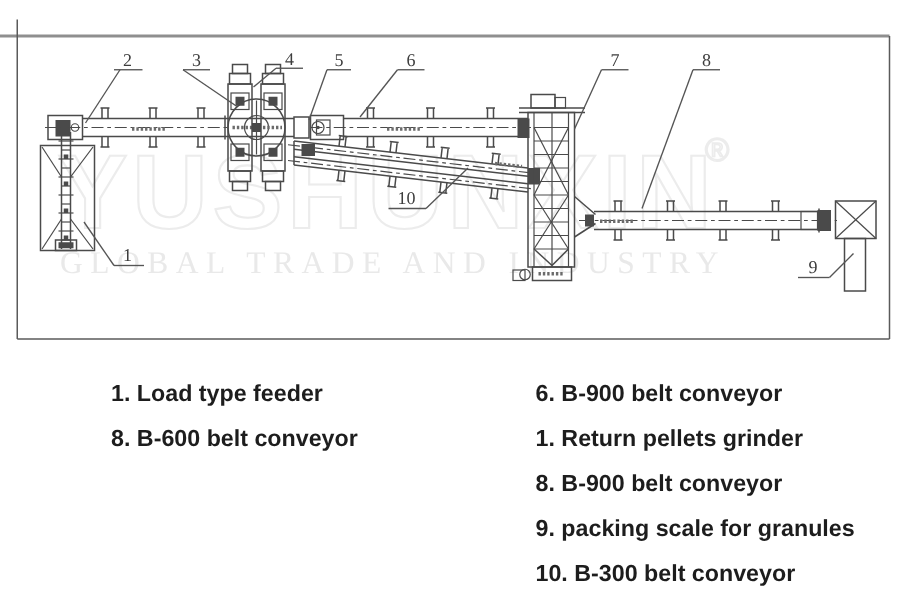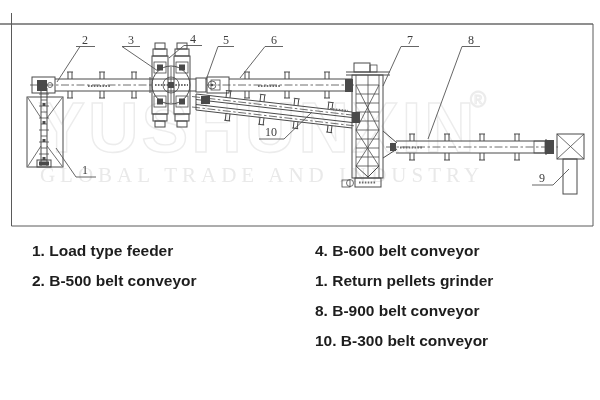--- a/index.html
+++ b/index.html
@@ -19,21 +19,21 @@
   .thin-frame{stroke:#5a5a5a;stroke-width:1;fill:none;}
   .smear{stroke:#6b6b6b;stroke-width:2.2;stroke-dasharray:1.6 1.3;fill:none;}
   .callout-text{font:12px "Liberation Serif",serif;fill:var(--callout);}
   .callout-ln{stroke:#555555;stroke-width:0.9;fill:none;}
   .wm-brand{font:bold 70px "Liberation Sans",sans-serif;fill:none;
             stroke:var(--watermark_outline);stroke-width:1.4;letter-spacing:3px;}
   .wm-reg{font:22px "Liberation Sans",sans-serif;fill:none;
           stroke:var(--watermark_outline);stroke-width:1.1;}
   .wm-tag{font:21px "Liberation Serif",serif;fill:var(--watermark_fill);letter-spacing:5px;}
   .legend{position:absolute;top:236px;left:0;width:600px;height:160px;}
-  .legend-col{position:absolute;top:0;}
+  .legend-col{position:absolute;top:12px;margin-left:42px;}
   .legend-col.left{left:32px;}
   .legend-col.right{left:315px;}
   .legend-item{display:block;height:30px;line-height:30px;white-space:nowrap;
                font-weight:bold;font-size:15.5px;color:var(--legend_text);
                font-family:"Liberation Sans",sans-serif;}
 </style>
 </head>
 <body>
 
 <div class="stage">
@@ -302,22 +302,23 @@
         <text class="callout-text" x="271" y="136" text-anchor="middle">10</text>
         <line class="callout-ln" x1="259" y1="139" x2="284" y2="139"></line>
         <line class="callout-ln" x1="284" y1="139" x2="312" y2="112"></line>
       </g>
     </g>
   </svg>
 
   <div class="legend">
     <div class="legend-col left">
       <span class="legend-item">1. Load type feeder</span>
-      <span class="legend-item">2. B-500 belt conveyor</span>
+      <span class="legend-item">8. B-600 belt conveyor</span>
     </div>
     <div class="legend-col right">
-      <span class="legend-item">4. B-600 belt conveyor</span>
+      <span class="legend-item">6. B-900 belt conveyor</span>
       <span class="legend-item">1. Return pellets grinder</span>
       <span class="legend-item">8. B-900 belt conveyor</span>
+      <span class="legend-item">9. packing scale for granules</span>
       <span class="legend-item">10. B-300 belt conveyor</span>
     </div>
   </div>
 </div>
 
 </body></html>

